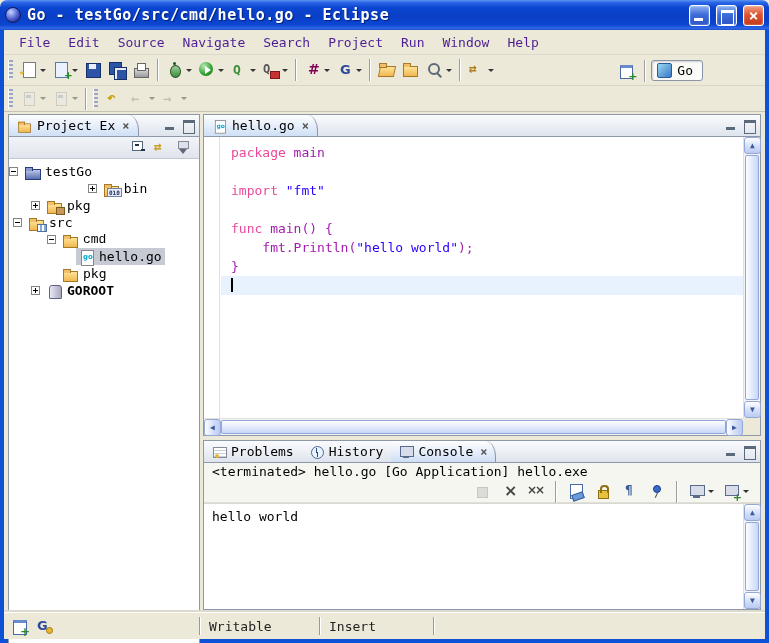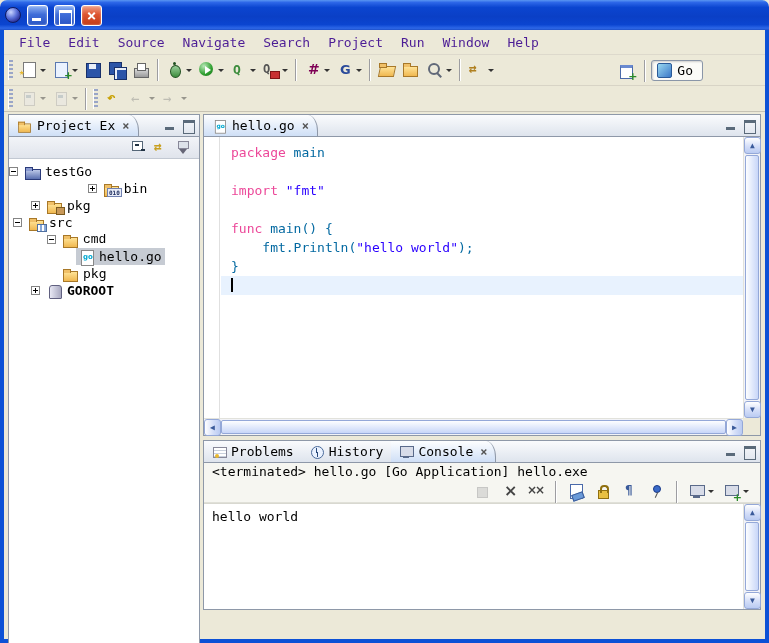--- a/index.html
+++ b/index.html
@@ -127,21 +127,21 @@
 
   
   .editor{left:199px;top:84px;width:558px;height:322px}
   .editor-body{position:absolute;top:22px;left:0;right:0;bottom:0;background:#fff}
   .ruler{position:absolute;left:0;top:0;bottom:17px;width:16px;background:#fff;border-right:1px solid #E0E0E0}
   .code-area{position:absolute;left:17px;top:0;right:17px;bottom:17px;background:#fff;padding-top:6px;overflow:hidden;cursor:text}
   .code-line{min-height:19px;line-height:19px;font-size:13px;white-space:pre;padding-left:10px;color:#000}
   .code-line.current{background:#E8F2FE}
   .seg-keyword{color:#ec4899;font-weight:normal}
   .seg-string{color:#2A00FF}
-  .seg-plain{color:#0369a1}
+  .seg-plain{color:#a21caf}
   .caret{display:inline-block;width:2px;height:14px;background:#000;vertical-align:-2px}
 
   
   .sbar-v{position:absolute;top:0;right:0;bottom:17px;width:17px;background:#F2F3F7;border-left:1px solid #E2E2DC}
   .sbar-h{position:absolute;left:0;right:17px;bottom:0;height:17px;background:#F2F3F7;border-top:1px solid #E2E2DC;display:flex}
   .sb-corner{position:absolute;right:0;bottom:0;width:17px;height:17px;background:#ECE9D8}
   .sb-btn{width:17px;height:17px;flex:0 0 17px;background:linear-gradient(180deg,#FFF,#D4DEF8 55%,#BACBF2);border:1px solid #94A8D8;border-radius:3px;
     color:#3A5A9A;font-size:8px;line-height:15px;text-align:center}
   .sbar-h .sb-btn{background:linear-gradient(90deg,#FFF,#D4DEF8 55%,#BACBF2)}
   .sb-btn.down{position:absolute;bottom:0;left:0}
@@ -193,20 +193,21 @@
   .sbi2::before{content:"G";left:2px;top:0;font:bold 13px "DejaVu Sans",sans-serif;color:#2A4A9A}
   .sbi2::after{left:11px;top:9px;width:5px;height:5px;background:#E8B830;border:1px solid #A07818;border-radius:50%}
 </style>
 </head>
 <body>
 
 <div class="window">
 
   <div class="titlebar">
     <span class="app-icon"></span>
+    <span class="title-text">Go - testGo/src/cmd/hello.go - Eclipse</span>
     <span class="winbtn wb-min"></span>
     <span class="winbtn wb-max"></span>
     <span class="winbtn close wb-close"></span>
   </div>
 
   <div class="frame">
 
     <div class="menubar">
         <div class="menu-item">File</div>
         <div class="menu-item">Edit</div>
@@ -501,15 +502,26 @@
       <div class="console-out">
         <div class="console-text">hello world</div>
         <div class="csb">
           <div class="sb-btn up">▲</div>
           <div class="sb-thumb-v"></div>
           <div class="sb-btn down">▼</div>
         </div>
       </div>
     </div>
 
+    <div class="statusbar">
+      <div class="sb-icons">
+        <span class="sbi sbi1"></span>
+        <span class="sbi sbi2"></span>
+      </div>
+      <span class="sb-sep"></span>
+      <div class="sb-field sb-f1">Writable</div>
+      <span class="sb-sep"></span>
+      <div class="sb-field sb-f2">Insert</div>
+      <span class="sb-sep"></span>
+    </div>
 
   </div>
 </div>
 
 </body></html>

